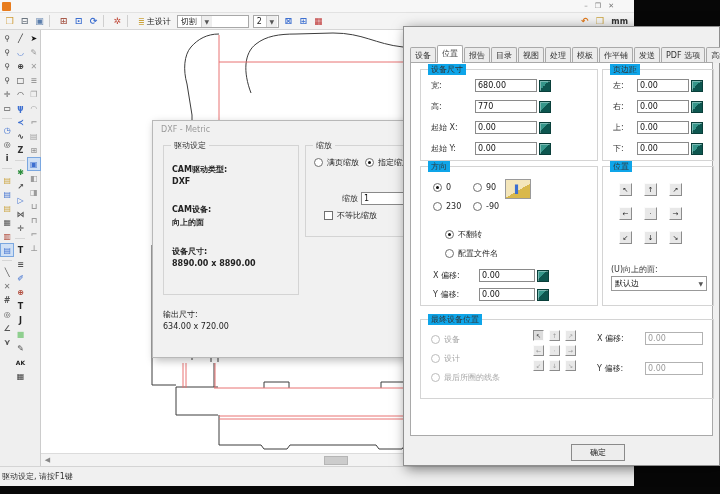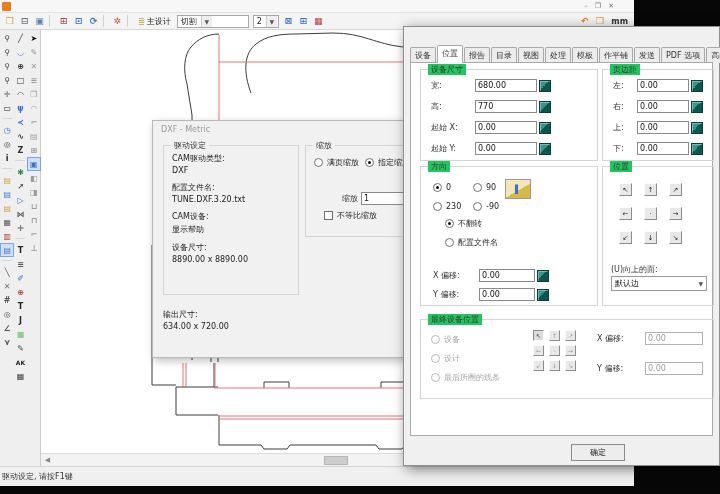--- a/index.html
+++ b/index.html
@@ -36,61 +36,61 @@
 .statusbar{position:absolute;left:0;bottom:0;right:0;height:20px;background:#f0f0f0;border-top:1px solid #d4d4d4;display:flex;align-items:center;padding-left:2px;color:#333;}
 
 .dlg{position:absolute;font-size:8px;}
 .dxf{left:152px;top:120px;width:278px;height:238px;background:#f1f1f1;border:1px solid #b8b8b8;box-shadow:2px 3px 8px rgba(0,0,0,.25);z-index:5;}
 .props{left:403px;top:26px;width:317px;height:440px;background:#f0f0f0;border:1px solid #8f8f8f;box-shadow:3px 3px 12px rgba(0,0,0,.5);z-index:10;}
 .dlg-title{height:17px;display:flex;align-items:center;padding-left:8px;}
 .dxf .dlg-title{color:#9a9a9a;}
 .props .dlg-title{height:15px;color:#333;}
 .grp{position:absolute;border:1px solid #d4d4d4;}
 .grp>.legend{position:absolute;top:-6px;left:7px;background:#f1f1f1;padding:0 3px;color:#333;white-space:nowrap;}
-.tabpanel .grp>.legend{background:#22c55e;}
+.tabpanel .grp>.legend{background:#0ea5e9;}
 
 .tabs{position:absolute;left:6px;top:19px;right:6px;height:17px;display:flex;align-items:flex-end;white-space:nowrap;}
 .tab{padding:2px 4px;background:#ececec;border:1px solid #a9a9a9;border-bottom:none;margin-right:1px;color:#333;border-radius:2px 2px 0 0;position:relative;}
 .tab.active{background:#fff;padding-bottom:4px;z-index:3;}
 .tabpanel{position:absolute;left:6px;top:35px;right:6px;height:374px;background:#fff;border:1px solid #a9a9a9;z-index:1;}
 
 .fld{background:#fff;border:1px solid #8a8a8a;height:13px;display:flex;align-items:center;padding-left:2px;color:#111;}
 .spin{width:12px;height:12px;margin-left:2px;border:1px solid #0a3f3a;background:linear-gradient(135deg,#35968a 45%,#0d564f 45%);box-shadow:inset 1px 1px 0 rgba(255,255,255,.35);flex:none;}
 .radio{width:9px;height:9px;border:1px solid #707070;border-radius:50%;background:#fff;position:relative;flex:none;}
 .radio.checked::after{content:"";position:absolute;left:2px;top:2px;width:3px;height:3px;border-radius:50%;background:#111;}
 .cb{width:9px;height:9px;border:1px solid #707070;background:#fff;flex:none;}
 .rrow{display:flex;align-items:center;gap:4px;white-space:nowrap;}
 .fldrow{display:flex;align-items:center;height:13px;margin:0 0 8px 10px;}
 .fldrow:first-of-type{margin-top:9px;}
 .g-dev .flab{width:44px;} .g-dev .fld{width:62px;}
 .g-mar .flab{width:24px;} .g-mar .fld{width:52px;}
 .angles{position:absolute;left:12px;top:16px;display:grid;grid-template-columns:40px 50px;gap:10px 0;}
 .orient-icon{position:absolute;left:84px;top:12px;width:26px;height:20px;background:linear-gradient(150deg,#f4e6ba 55%,#d9b84a 55%);border:1px solid #9a9a9a;display:flex;align-items:center;justify-content:center;color:#3d6fd0;font-size:8px;}
-.flips{position:absolute;left:24px;top:51px;display:flex;flex-direction:column;gap:8px;justify-content:flex-end;}
+.flips{position:absolute;left:24px;top:62px;display:flex;flex-direction:column;gap:8px;justify-content:flex-end;}
 .oroffs{position:absolute;left:12px;top:102px;display:flex;flex-direction:column;gap:6px;}
 .oroffs .flab{width:46px;} .oroffs .fld{width:56px;}
 .oroffs .fldrow{margin:0;}
 .grid3{display:grid;grid-template-columns:repeat(3,13px);gap:11px 12px;position:absolute;}
 .gbtn{width:13px;height:13px;background:#e8e8e8;border:1px solid;border-color:#fbfbfb #8c8c8c #8c8c8c #fbfbfb;display:flex;align-items:center;justify-content:center;font-size:7px;color:#222;}
 .gsm{grid-template-columns:repeat(3,11px);gap:4px 5px;}
 .gsm .gbtn{width:11px;height:11px;font-size:6px;color:#9a9a9a;}
 .gsm .gbtn:first-of-type{color:#222;border-color:#8c8c8c #fbfbfb #fbfbfb #8c8c8c;background:#dcdcdc;}
 .upface-label{position:absolute;left:8px;top:97px;color:#333;white-space:nowrap;}
 .drop{position:absolute;left:8px;top:109px;width:96px;height:15px;background:#fff;border:1px solid #999;display:flex;align-items:center;padding-left:3px;color:#222;}
 .drop .arr{margin-left:auto;font-size:6px;color:#555;padding-right:3px;}
 .fopts{position:absolute;left:10px;top:14px;display:flex;flex-direction:column;gap:8px;}
 .foffs1{position:absolute;left:176px;top:12px;} .foffs2{position:absolute;left:176px;top:42px;}
 .foffs1 .flab,.foffs2 .flab{width:48px;} .foffs1 .fld,.foffs2 .fld{width:58px;}
 .foffs1.fldrow,.foffs2.fldrow{margin:0;}
 .okbtn{position:absolute;left:167px;top:417px;width:54px;height:17px;background:#ededed;border:1px solid #8a8a8a;display:flex;align-items:center;justify-content:center;color:#222;}
 .dis{color:#a6a6a6;}
 .dis .radio{border-color:#bcbcbc;}
 .dis .fld{color:#9a9a9a;border-color:#b2b2b2;}
 
-.pair{margin:7px 8px 0 8px;}
+.pair{margin:18px 8px 0 8px;font-weight:bold;}
 .pair .plab{display:block;color:#222;margin-bottom:2px;}
 .pair .pval{display:block;color:#222;}
 .dxradios{position:absolute;left:8px;top:11px;display:flex;flex-direction:row;gap:6px;}
 .scalerow{position:absolute;left:36px;top:46px;display:flex;align-items:center;gap:3px;}
 .scalerow .fld{width:50px;}
 .cbrow{position:absolute;left:18px;top:64px;}
 .outlab{position:absolute;left:10px;top:188px;color:#222;}
 .outval{position:absolute;left:10px;top:201px;color:#222;}
 .flab{color:#333;white-space:nowrap;}
 svg{display:block;}
@@ -271,28 +271,24 @@
     </div>
     <div class="grp" style="left:10px;top:24px;width:136px;height:150px;">
       <span class="legend">驱动设定</span>
       <div>
 
           <div class="pair">
             <span class="plab">CAM驱动类型:</span>
             <span class="pval">DXF</span>
           </div>
 
-          <div class="pair">
-            <span class="plab">配置文件名:</span>
-            <span class="pval">TUNE.DXF.3.20.txt</span>
-          </div>
 
           <div class="pair">
             <span class="plab">CAM设备:</span>
-            <span class="pval">显示帮助</span>
+            <span class="pval">向上的面</span>
           </div>
 
           <div class="pair">
             <span class="plab">设备尺寸:</span>
             <span class="pval">8890.00 x 8890.00</span>
           </div>
         </div>
     </div>
     <div class="grp" style="left:152px;top:24px;width:124px;height:92px;">
       <span class="legend">缩放</span>

